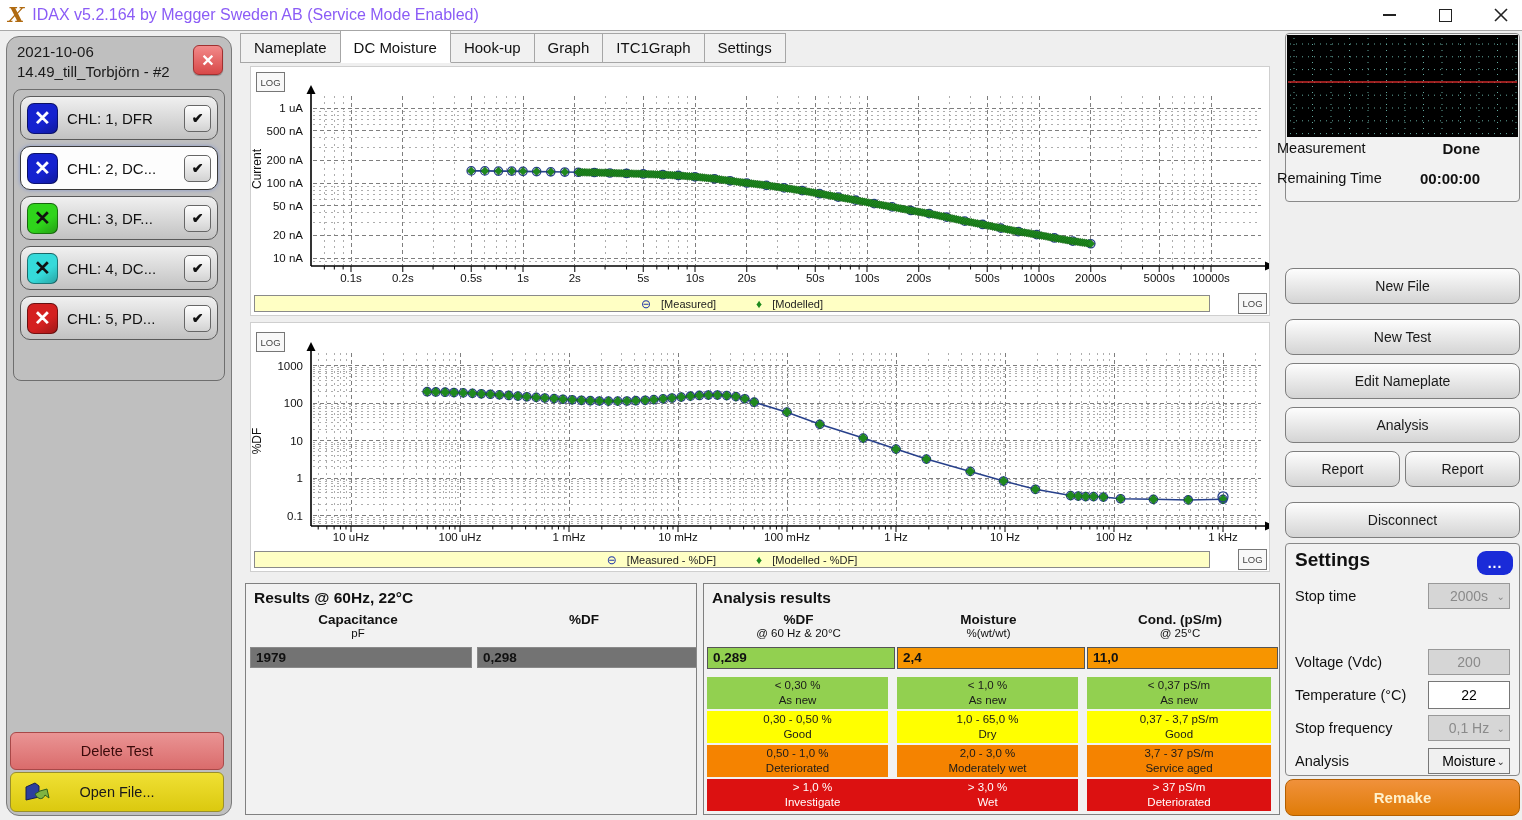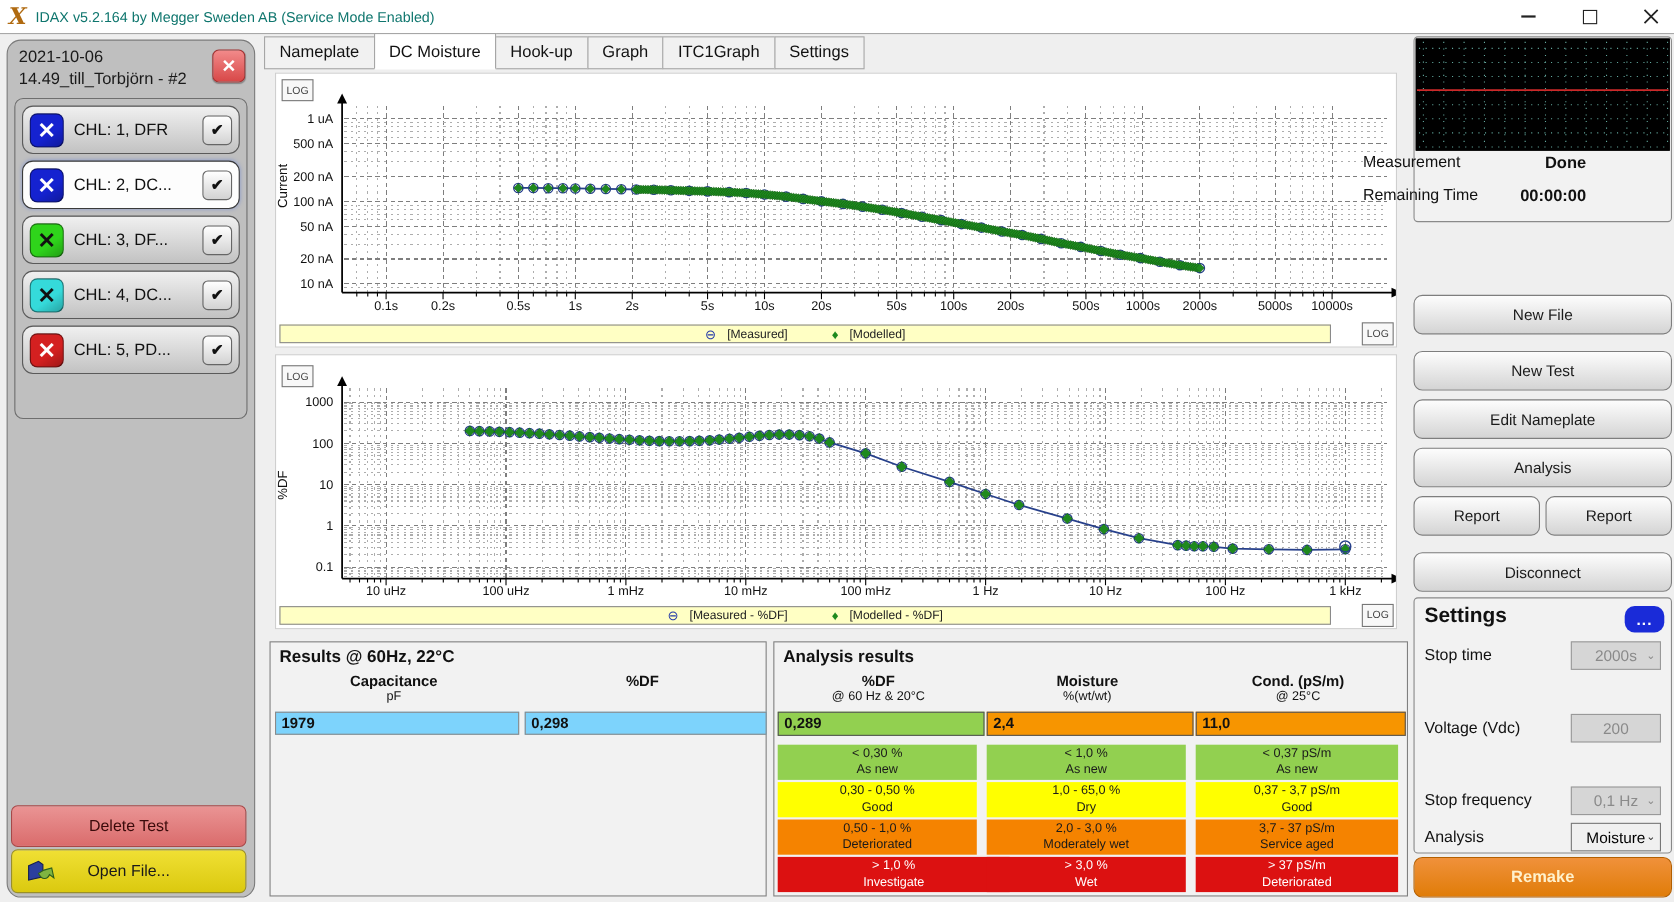--- a/index.html
+++ b/index.html
@@ -4,21 +4,21 @@
 <style>
   html,body{margin:0;padding:0;}
   body{width:1522px;height:820px;position:relative;background:#EFEFEF;
        font-family:"Liberation Sans",sans-serif;color:#111;overflow:hidden;
        outline:1px solid #555;}
   
   .titlebar{position:absolute;left:0;top:0;width:1522px;height:30px;background:#FFFFFF;
             border-bottom:1px solid #A8A8A8;display:flex;align-items:center;}
   .app-logo{font-family:"DejaVu Serif",serif;font-weight:bold;font-style:italic;
             font-size:21px;color:#B06A10;margin:0 8px 0 8px;line-height:28px;}
-  .app-title{font-size:13px;color:#0f766e;}
+  .app-title{font-size:16px;color:#8b5cf6;}
   .win-controls{position:absolute;right:10px;top:0;height:30px;display:flex;align-items:center;gap:34px;}
   .wc{width:22px;height:22px;display:flex;align-items:center;justify-content:center;cursor:default;}
   .wc-min i{display:block;width:13px;height:2px;background:#222;}
   .wc-max i{display:block;width:11px;height:11px;border:1.5px solid #222;}
   
   .left-panel{position:absolute;left:6px;top:36px;width:224px;height:778px;background:#BFBFBF;
               border:1px solid #7A7A7A;border-radius:13px;}
   .lp-date{position:absolute;left:10px;top:6px;font-size:15px;color:#1a1a1a;}
   .lp-name{position:absolute;left:10px;top:26px;font-size:15px;color:#1a1a1a;width:175px;
            white-space:nowrap;overflow:hidden;}
@@ -64,31 +64,31 @@
   .lg-sym-d{color:#1E8A1E;font-size:12px;line-height:12px;margin-left:30px;}
   .chart-svg{position:absolute;left:0;top:0;}
   
   .panel{position:absolute;top:583px;height:230px;background:#F2F2F2;border:1px solid #808080;}
   #results-panel{left:245px;width:450px;}
   #analysis-panel{left:703px;width:575px;}
   .panel-title{position:absolute;left:8px;top:5px;font-size:15.5px;font-weight:bold;}
   .rcol{position:absolute;top:28px;text-align:center;}
   .rcol .h1{font-size:13.5px;font-weight:bold;}
   .rcol .h2{font-size:11.5px;}
-  .rval{position:absolute;top:63px;height:19px;background:#7dd3fc;border:1px solid #8A8A8A;
+  .rval{position:absolute;top:63px;height:19px;background:#737373;border:1px solid #8A8A8A;
         font-size:13.5px;font-weight:bold;line-height:19px;padding-left:5px;}
   .aval{position:absolute;top:63px;height:20px;border:1px solid #555;font-size:13.5px;font-weight:bold;
         line-height:20px;padding-left:5px;}
   .acell{position:absolute;font-size:11.5px;line-height:1.3;text-align:center;display:flex;
          flex-direction:column;justify-content:center;}
   
   .status-box{position:absolute;left:1285px;top:33px;width:233px;height:167px;background:#F2F2F2;
               border:1px solid #8A8A8A;border-radius:4px;}
   #scope{position:absolute;left:1287px;top:35px;background:#000;border:1px solid #000;}
-  .stat-row{position:absolute;left:1239px;width:215px;font-size:14.5px;display:flex;}
+  .stat-row{position:absolute;left:1277px;width:215px;font-size:14.5px;display:flex;}
   .stat-row b{margin-left:auto;margin-right:12px;font-size:15px;}
   .rbtn{position:absolute;left:1285px;width:233px;height:34px;border:1px solid #7E7E7E;border-radius:8px;
         background:linear-gradient(#FDFDFD,#D4D4D4);font-size:14px;display:flex;align-items:center;
         justify-content:center;color:#1a1a1a;}
   .rbtn.half{width:113px;}
   .settings-box{position:absolute;left:1285px;top:543px;width:233px;height:231px;background:#F2F2F2;
                 border:1px solid #888;border-radius:4px;}
   .set-title{position:absolute;left:9px;top:5px;font-size:19px;font-weight:bold;}
   .set-more{position:absolute;right:6px;top:7px;width:36px;height:24px;background:#1A2BD8;border-radius:9px;
             color:#FFF;font-weight:bold;font-size:14px;display:flex;align-items:center;justify-content:center;
@@ -1131,20 +1131,26 @@
       <span>2000s</span>
       <span class="chev">⌄</span>
     </span>
   </div>
   <div class="set-row" style="top:104px">
     <span>Voltage (Vdc)</span>
     <span class="set-ctrl">
       <span>200</span>
     </span>
   </div>
+  <div class="set-row" style="top:137px">
+    <span>Temperature (°C)</span>
+    <span class="set-ctrl on">
+      <span>22</span>
+    </span>
+  </div>
   <div class="set-row" style="top:170px">
     <span>Stop frequency</span>
     <span class="set-ctrl">
       <span>0,1 Hz</span>
       <span class="chev">⌄</span>
     </span>
   </div>
   <div class="set-row" style="top:203px">
     <span>Analysis</span>
     <span class="set-ctrl sel-on">

